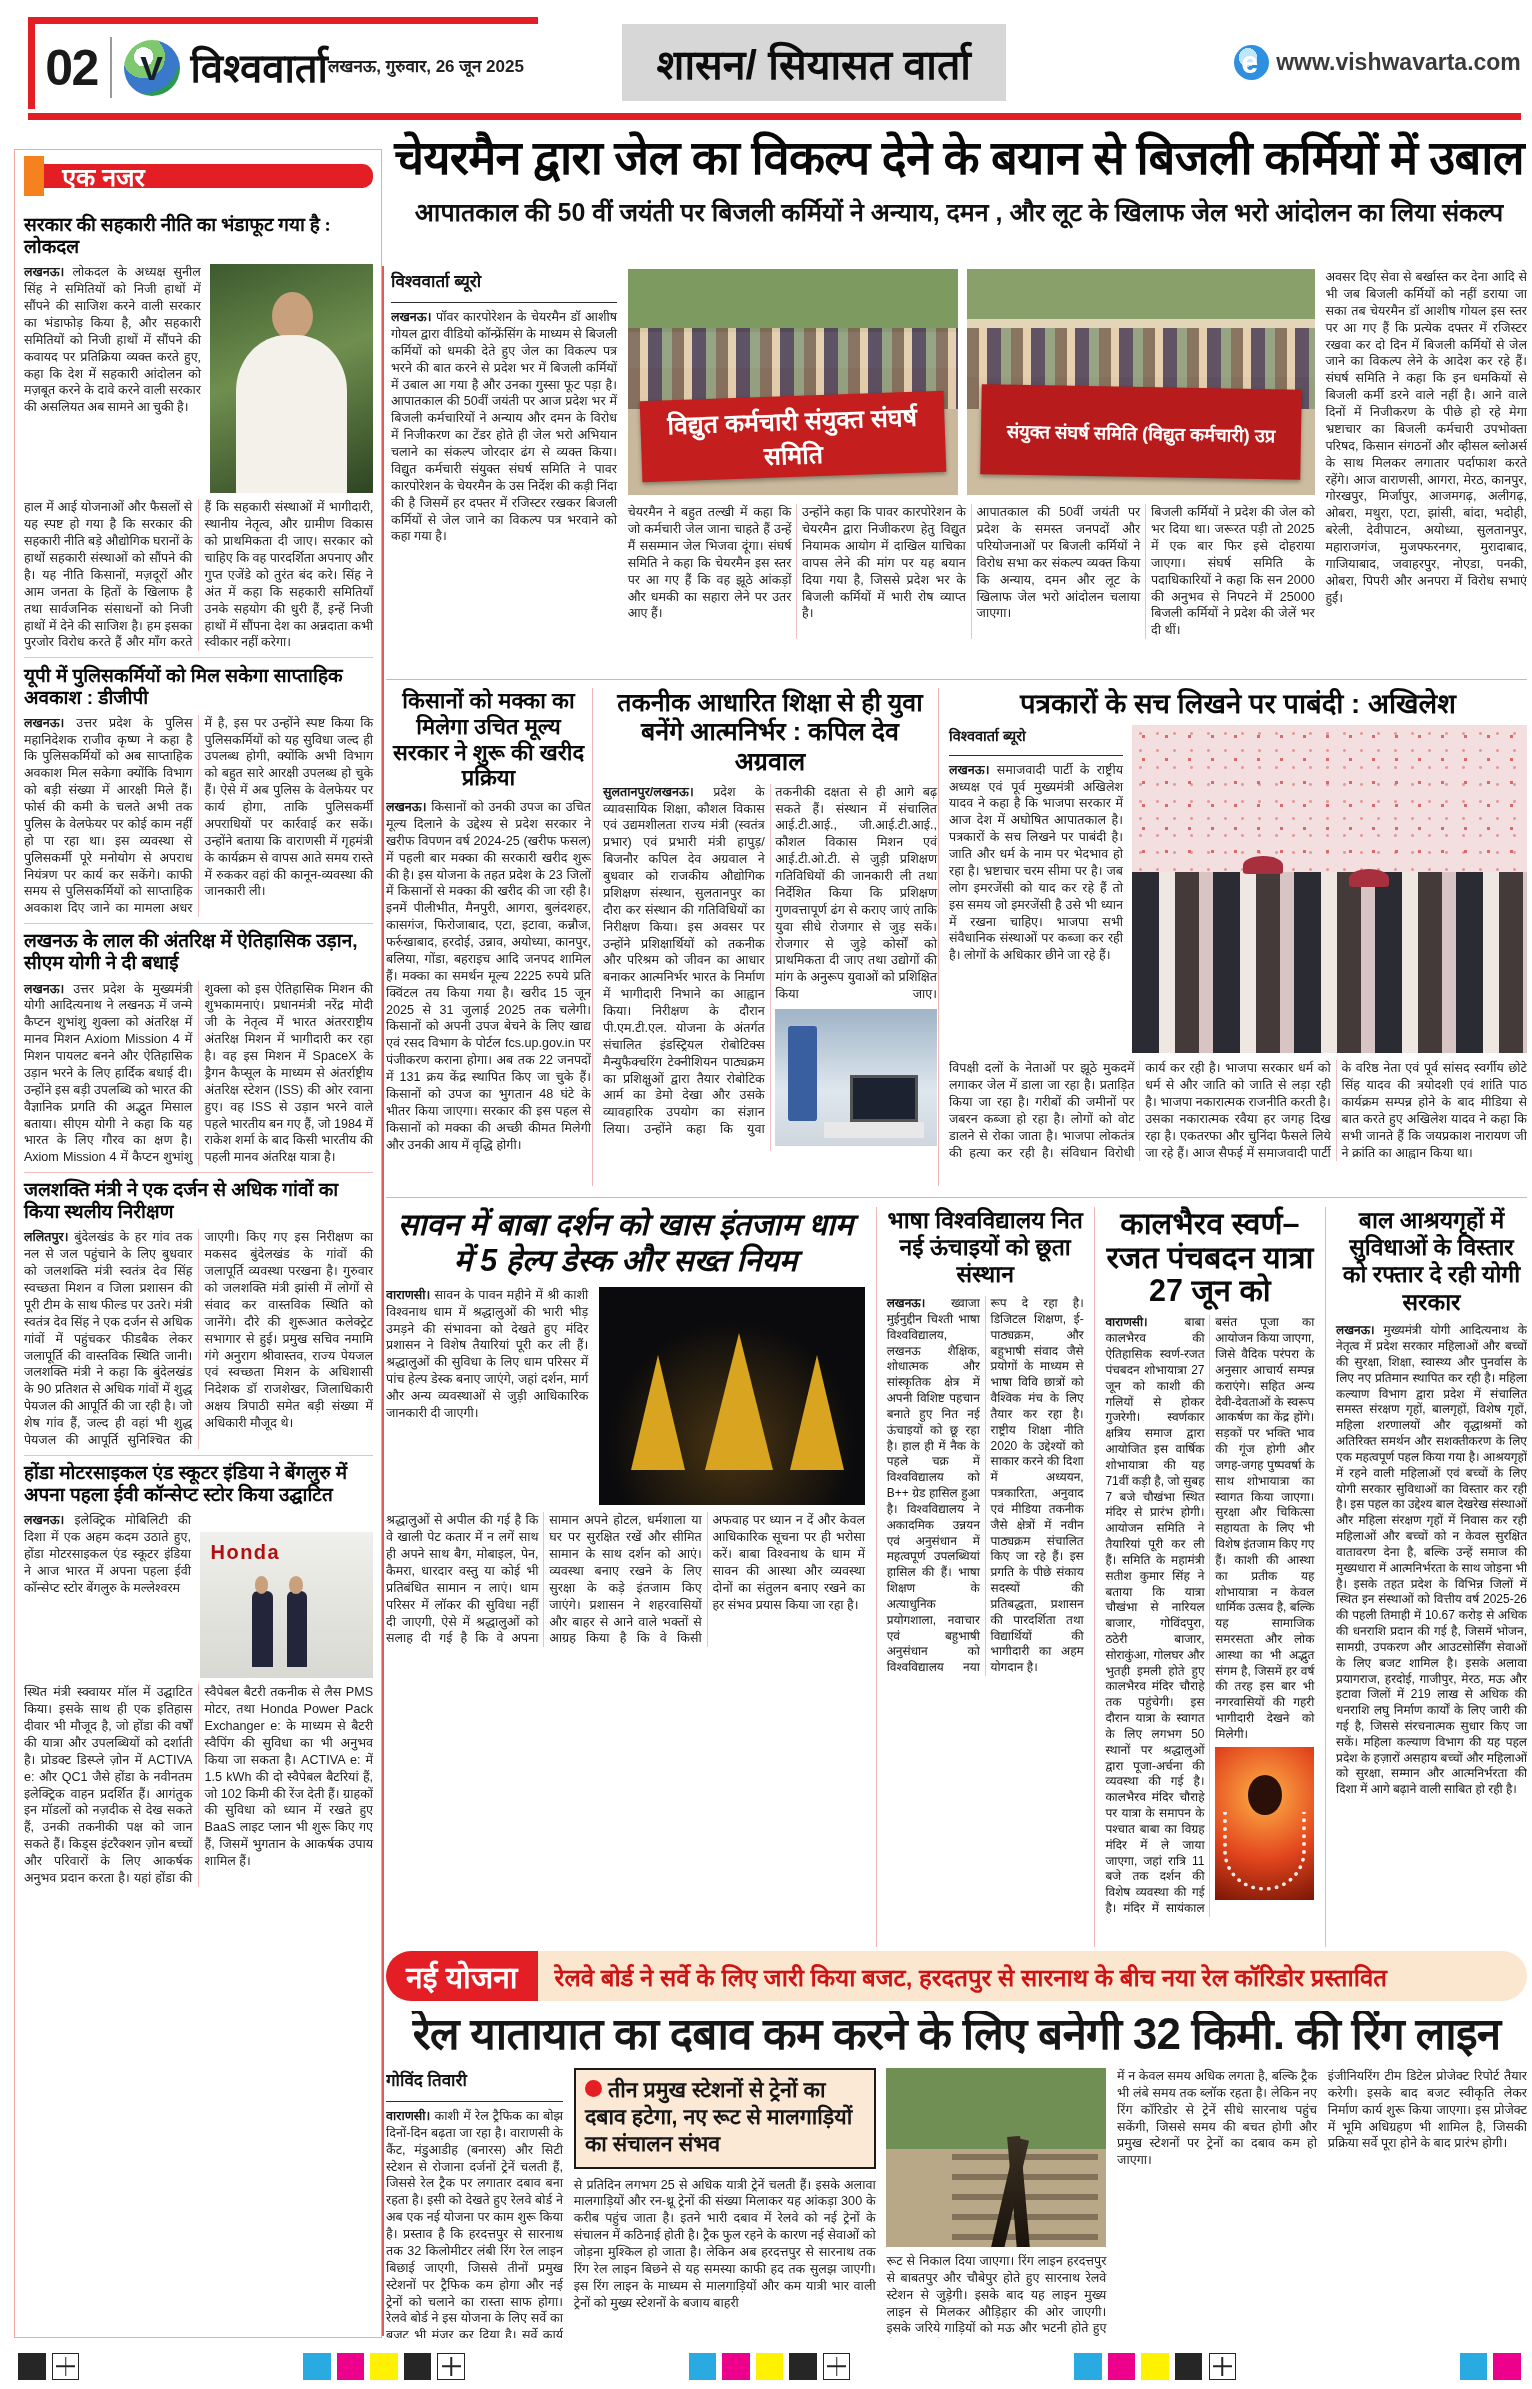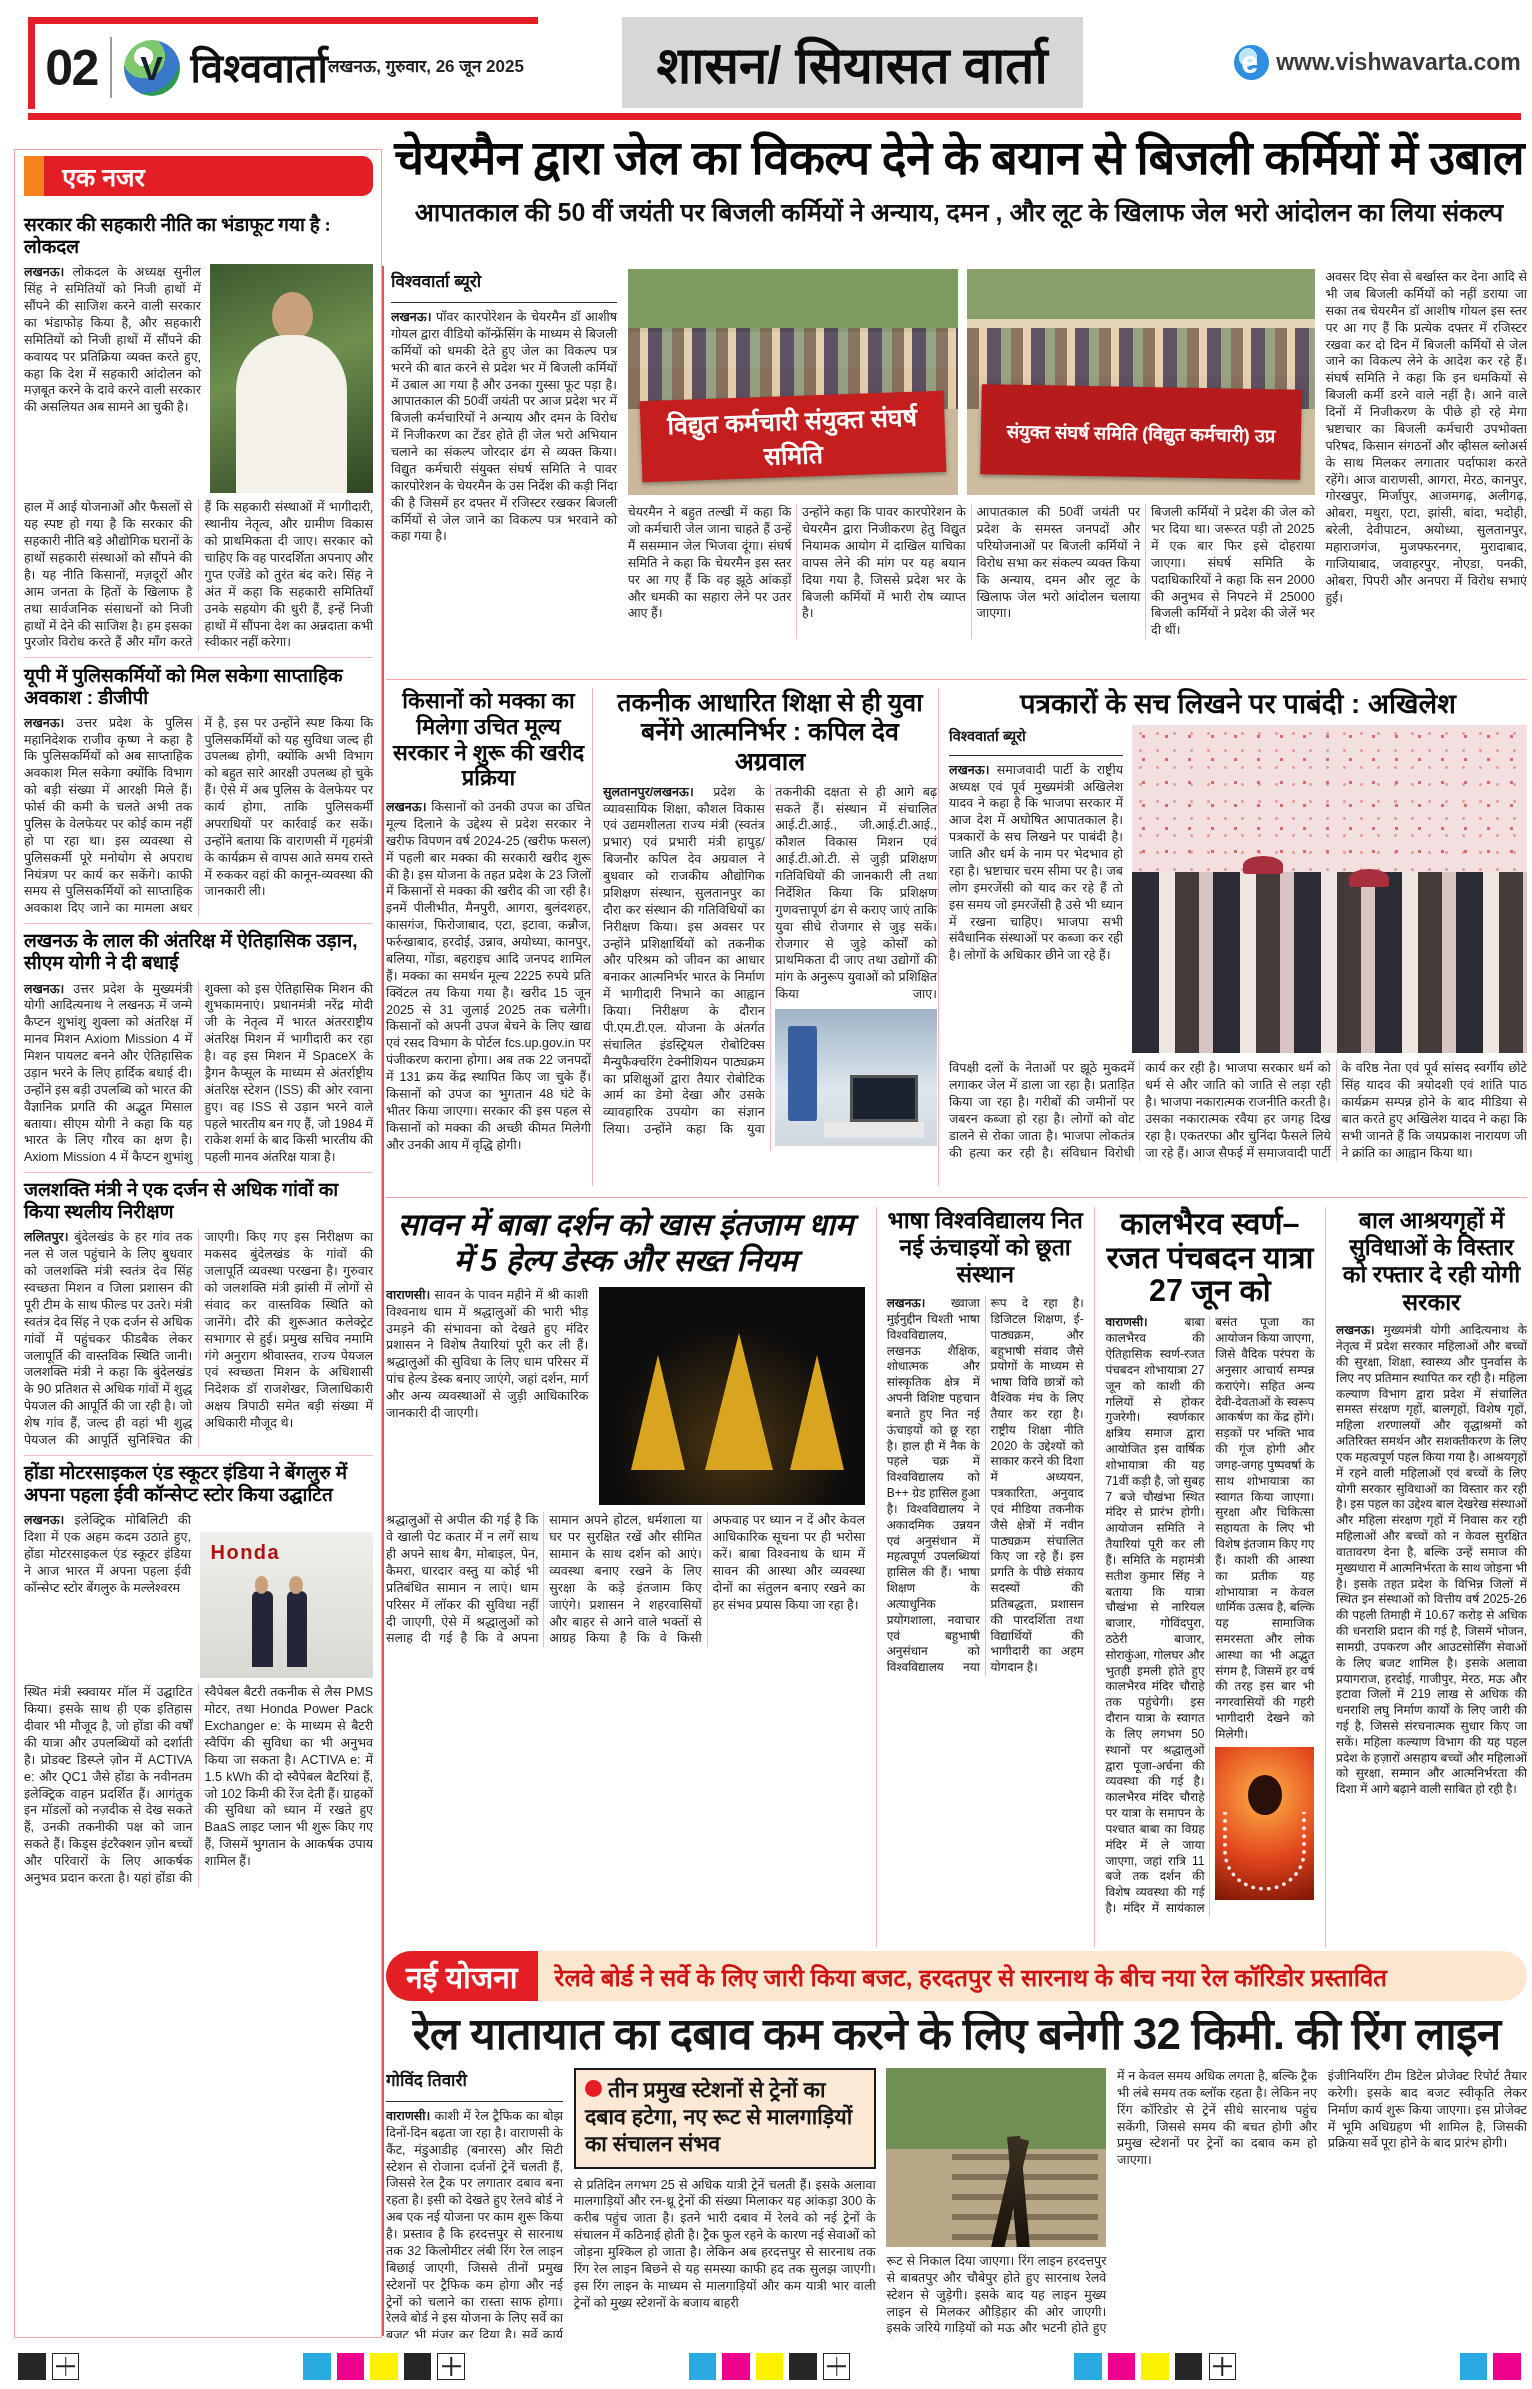--- a/index.html
+++ b/index.html
@@ -17,39 +17,39 @@
            padding:7.6px 13.7px 4.6px 10.7px; height:92px; }
   #pgnum { font-size:50px; font-weight:800; color:#1a1a1a; letter-spacing:-1.5px; }
   #pgsep { width:1.5px; height:61px; background:#9a9a9a; margin:0 12.2px; }
   #logo { width:56px; height:56px; border-radius:50%; margin-right:10.7px; position:relative;
           background:radial-gradient(circle at 35% 30%, #ffffff 0 18%, #7ec86e 18% 40%, #3a78c9 40% 68%, #2c9a4b 68% 100%); }
   #logo span { position:absolute; left:0; right:0; top:9.2px; text-align:center; font-size:34px; font-weight:900; color:#17202a; }
   .masthead { display:flex; flex-direction:row; }
   #paper-name { font-size:40px; font-weight:900; color:#101010; line-height:1; }
   #edition { font-size:17px; font-weight:700; color:#222; margin-top:6.1px; }
   #section-band { background:#d7d7d7; margin-left:84px; padding:10.7px 35px; }
-  #section-title { font-size:51px; font-weight:900; color:#0c0c0c; white-space:nowrap;text-align:right; }
+  #section-title { font-size:41px; font-weight:900; color:#0c0c0c; white-space:nowrap;text-align:right; }
   #site { margin-left:auto; display:flex; align-items:center; gap:7.6px; }
   #e-icon { width:35px; height:35px; border-radius:50%; position:relative;
             background:radial-gradient(circle at 40% 35%, #bfe6ff 0 30%, #2f8fe0 30% 100%); }
   #e-icon i { position:absolute; left:7.6px; top:0px; font-style:normal; font-weight:900; font-size:30.5px; color:#ffffff; }
   #site-url { font-size:23px; font-weight:800; color:#3a3a3a; }
   #red-rule { position:absolute; top:113px; left:27.5px; right:12.2px; height:6.9px; background:#e31e24; }
 
   
   #lead-head { position:absolute; left:391px; top:134px; width:1136px; text-align:center; }
   #lead-head h1 { font-size:47px; font-weight:900; color:#090909; line-height:1.04; letter-spacing:-0.8px; }
   #lead-sub { font-size:25px; font-weight:700; color:#111; margin-top:10.7px; }
 
   
   #sb { position:absolute; left:13.7px; top:149px; width:368px; height:2189px; border:1.5px solid #f2a6a6;
         padding:6.1px 7.6px 7.6px 9.2px; overflow:hidden; }
   #sb-badge { display:flex; align-items:center; height:40px; margin-bottom:7.6px; }
   #sb-badge .or { width:20px; height:40px; background:#f5821f; }
-  #sb-badge .rd { flex:1; height:40px; background:#e31e24; border-radius:0 10.7px 10.7px 0; display:flex; align-items:center;text-align:right; }
+  #sb-badge .rd { flex:1; height:24px; background:#e31e24; border-radius:0 10.7px 10.7px 0; display:flex; align-items:center;text-align:right; }
   #sb-badge .rd span { color:#fff; font-size:25px; font-weight:900; padding-left:18.3px; }
   .sb-art { border-top:0.8px solid #f2bcbc; padding-top:6.1px; margin-top:6.1px; }
   .sb-art.first { border-top:none; margin-top:12px;font-family:Liberation Serif, serif; }
   .sb-art h3 { font-size:19px; font-weight:900; line-height:1.16; color:#0d0d0d; margin-bottom:6.1px; }
   .cols2 { columns:2; column-gap:12.2px; column-rule:0.8px solid #f2bcbc; }
   .sb-row { display:flex; gap:9.2px; margin-bottom:6.1px; }
   .sb-row .txt { flex:1; }
 
   
   .ph { position:relative; overflow:hidden; background:#ccc; flex-shrink:0; }

